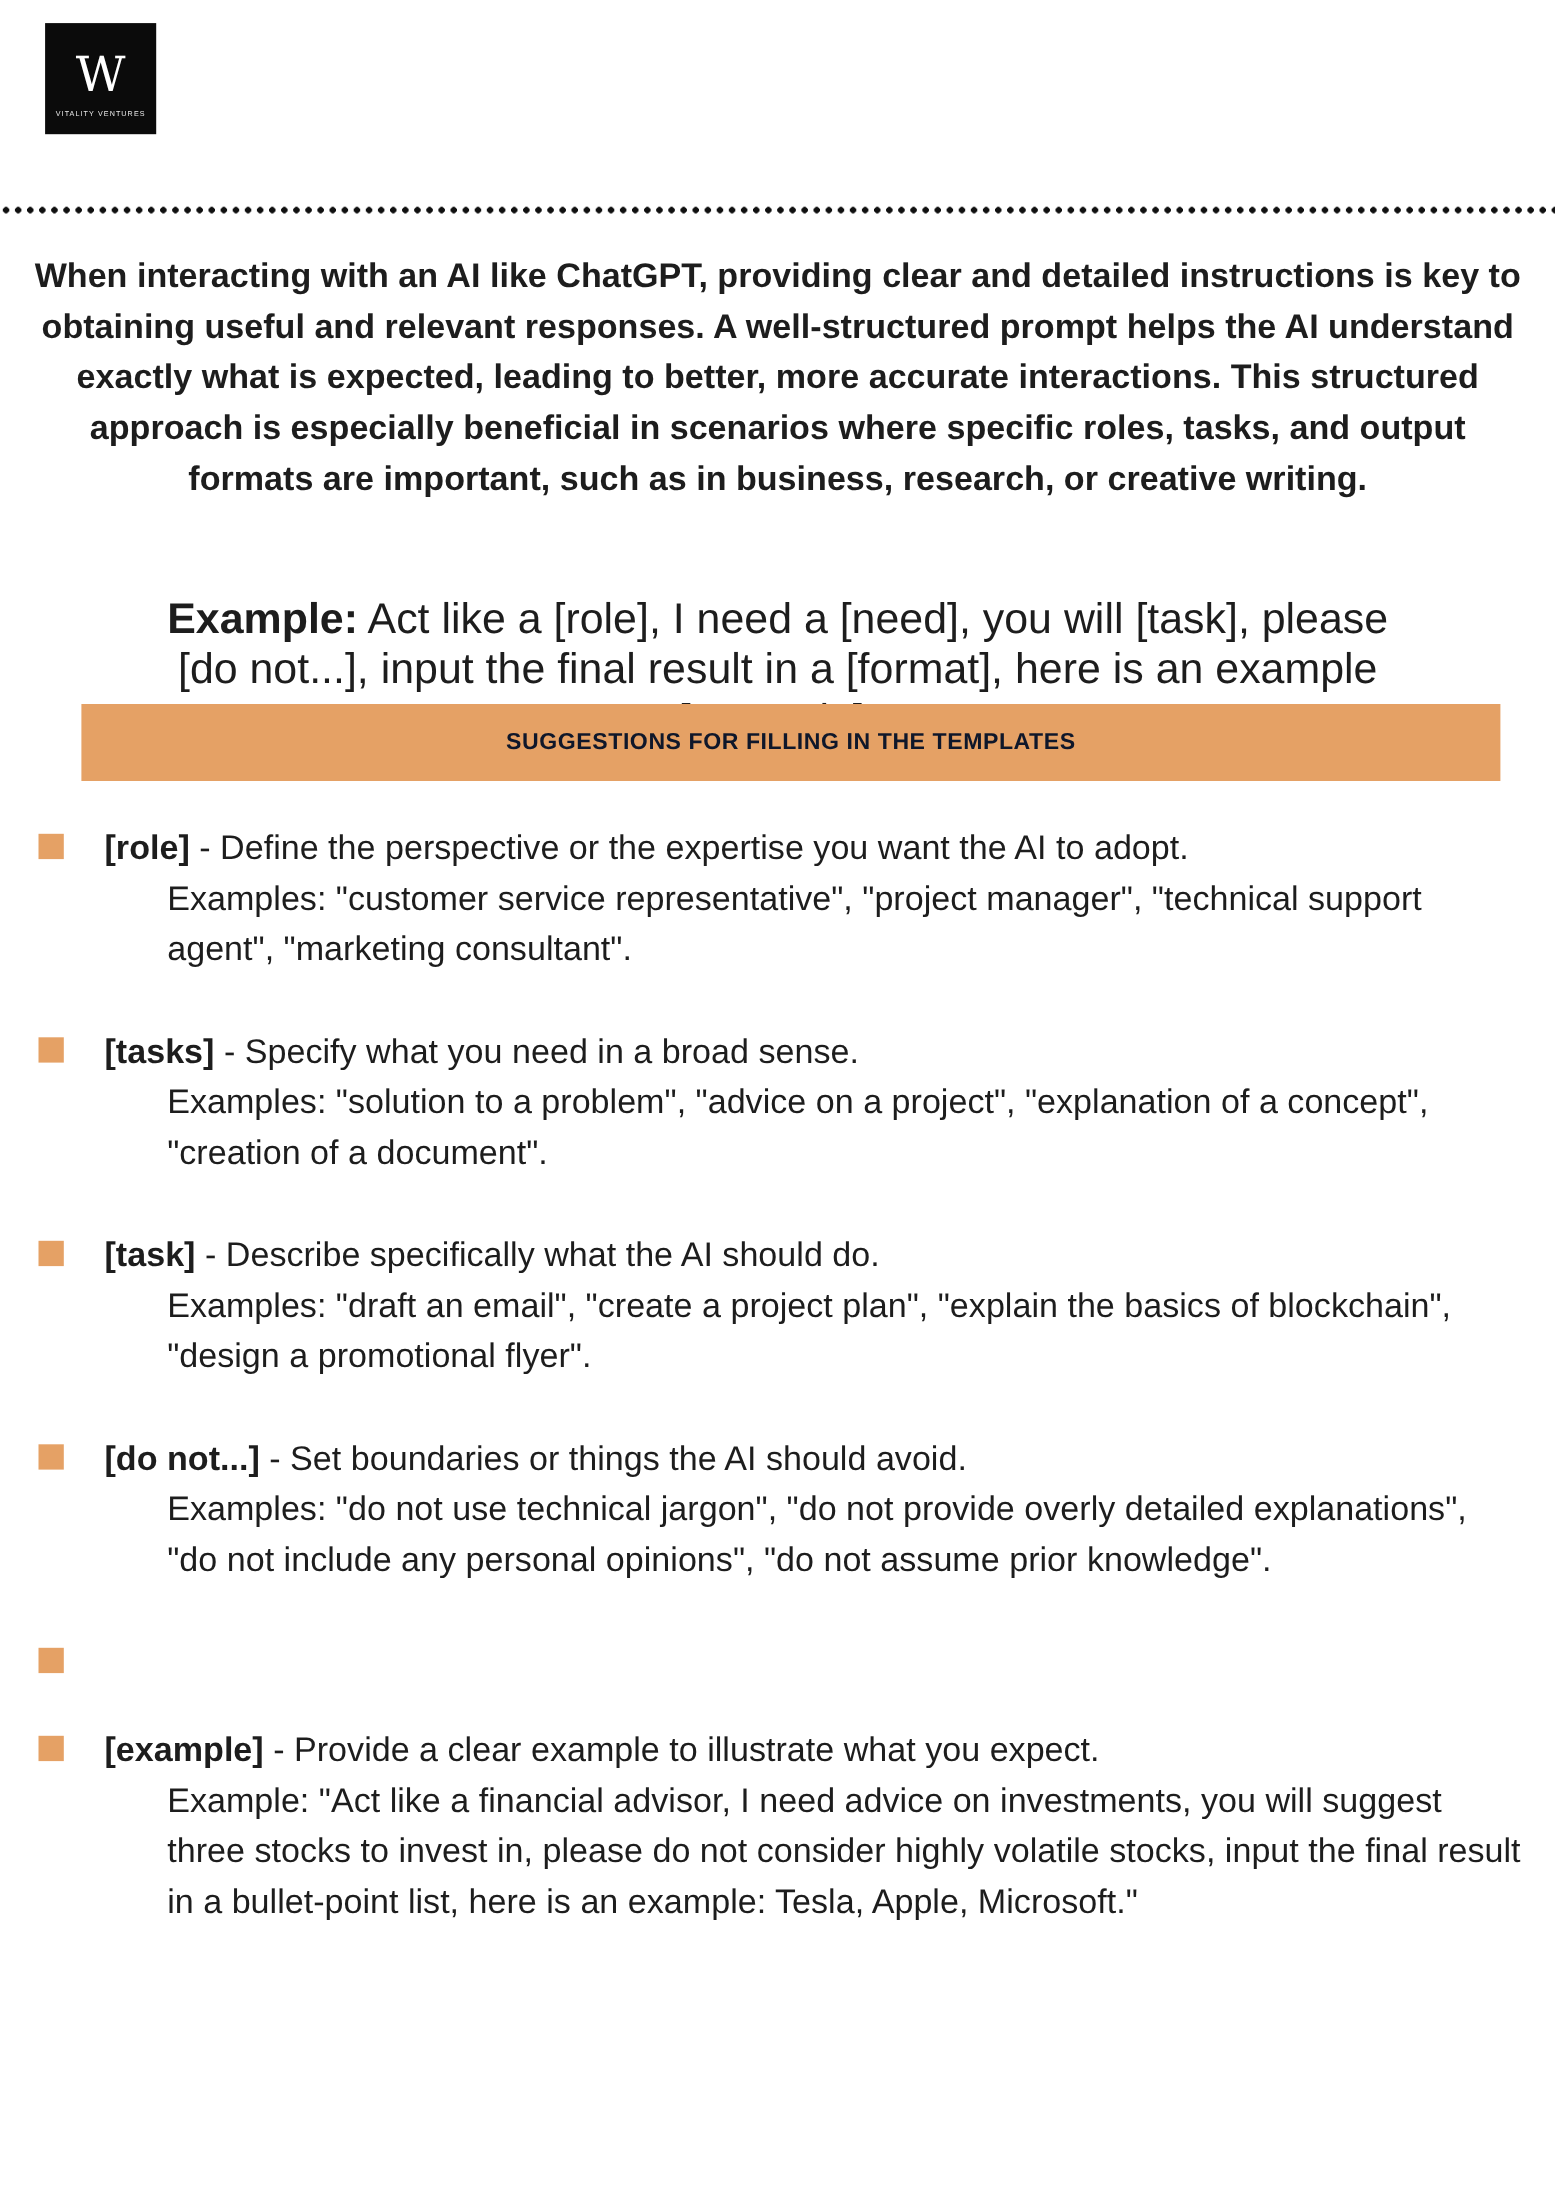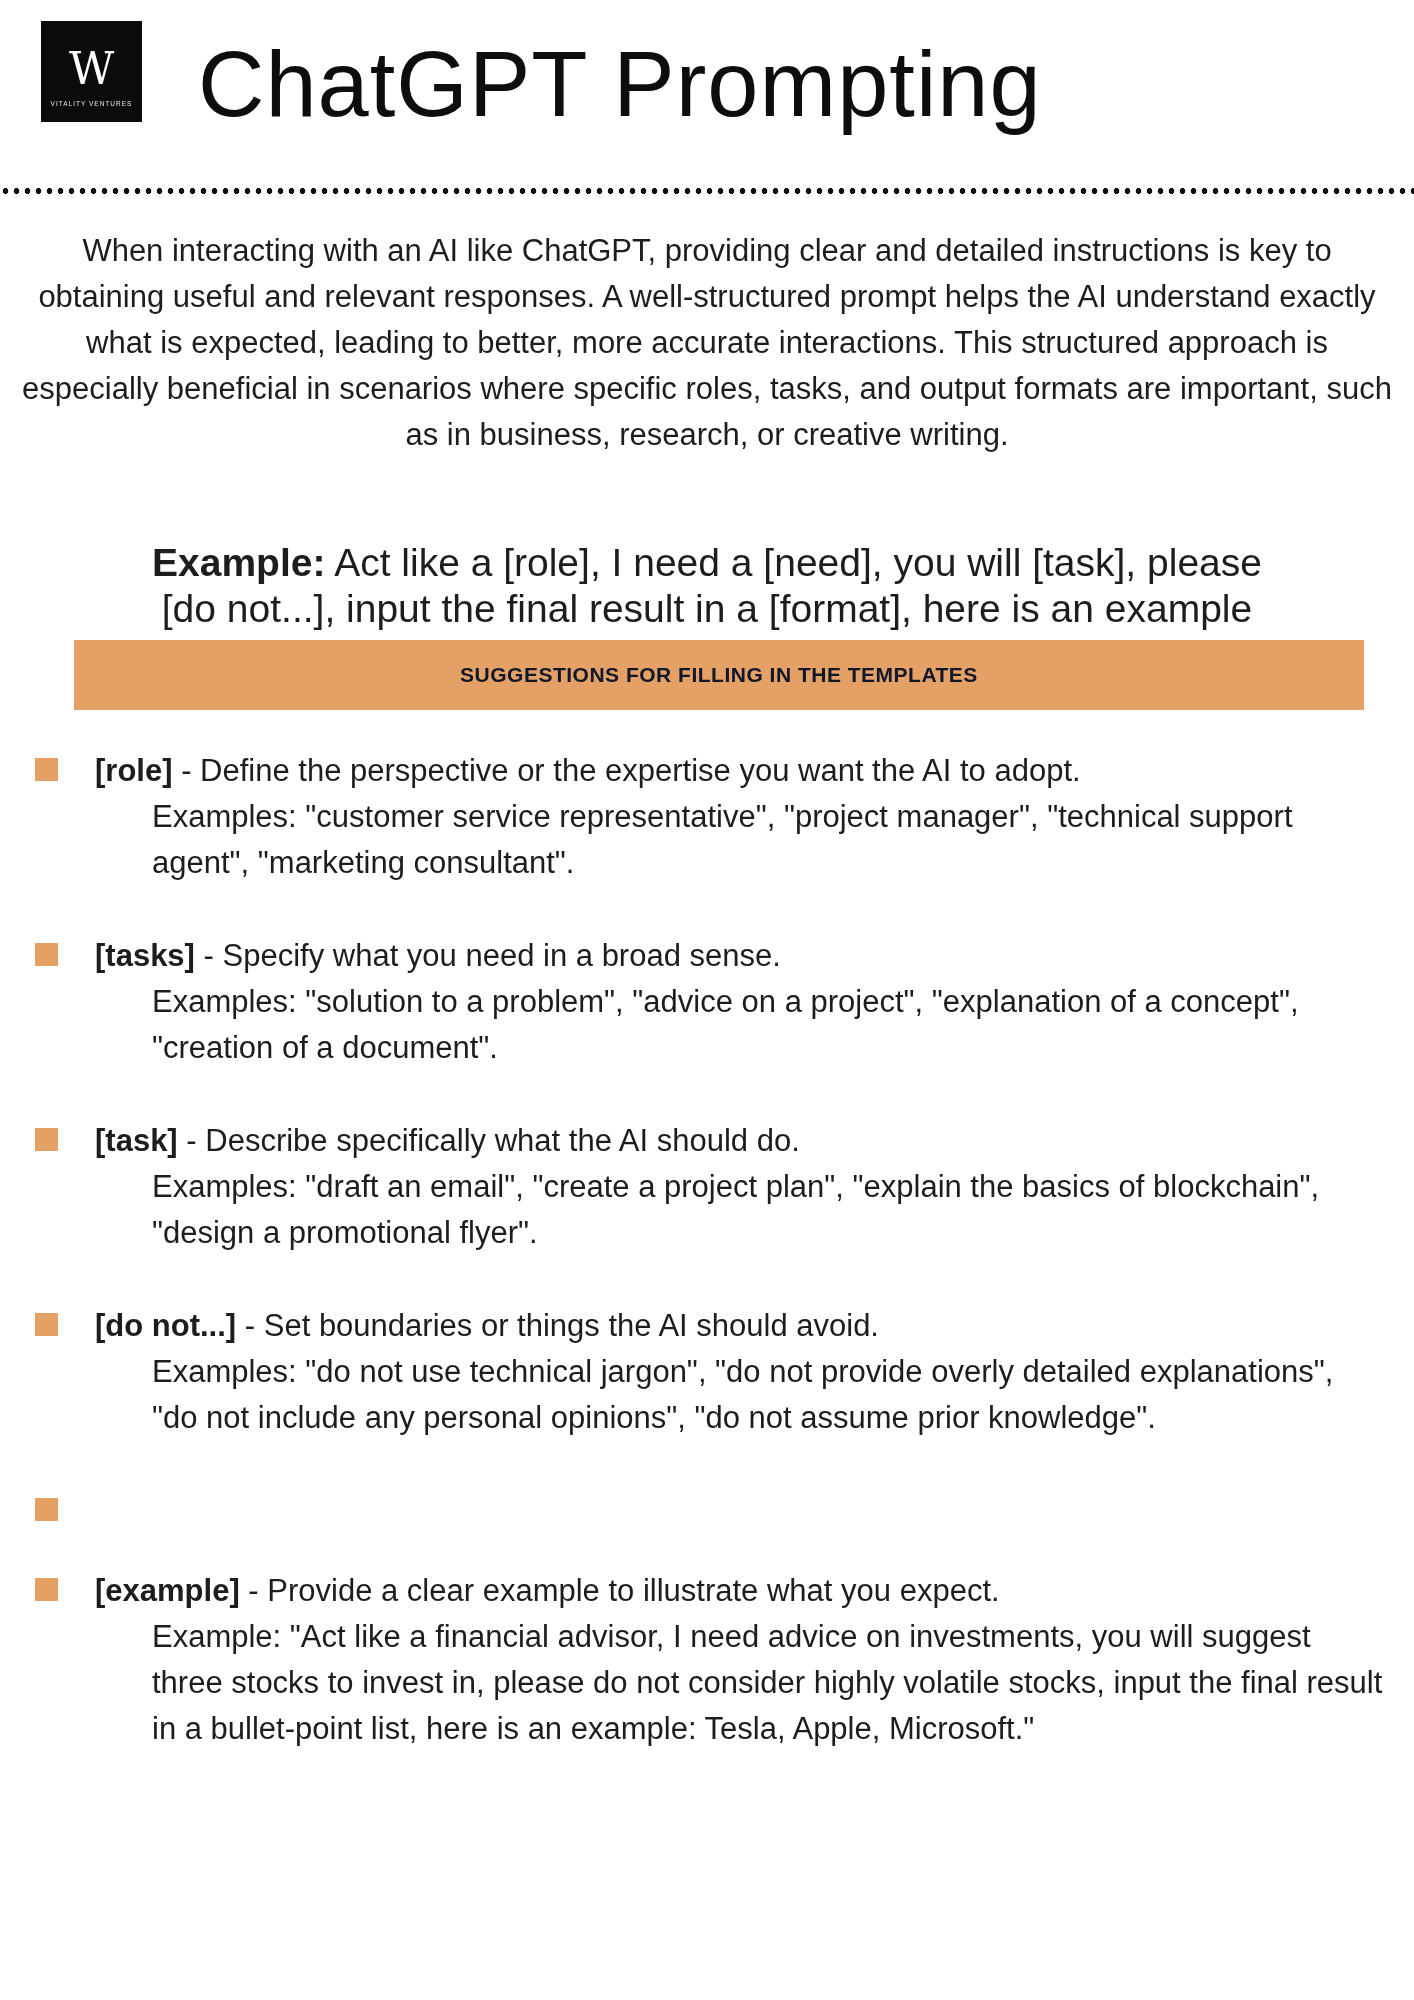--- a/index.html
+++ b/index.html
@@ -65,20 +65,21 @@
   
   .intro {
     position: absolute;
     left: 22px; top: 228px;
     width: 1370px;
     margin: 0;
     text-align: center;
     font-size: 31px;
     line-height: 46px;
     color: #1d1d1d;
+    font-weight: bold;
   }
 
   
   .example {
     position: absolute;
     left: 127px; top: 540px;
     width: 1160px;
     margin: 0;
     text-align: center;
     font-size: 39px;
@@ -133,21 +134,20 @@
 </head>
 <body>
 
 <div class="page">
 
   <div class="logo-mark">
     <div class="logo-monogram">W</div>
     <div class="logo-brand">VITALITY VENTURES</div>
   </div>
 
-  <h1 class="title">ChatGPT Prompting</h1>
 
   <div class="dotted-divider"></div>
 
   <p class="intro">When interacting with an AI like ChatGPT, providing clear and detailed instructions is key to obtaining useful and relevant responses. A well-structured prompt helps the AI understand exactly what is expected, leading to better, more accurate interactions. This structured approach is especially beneficial in scenarios where specific roles, tasks, and output formats are important, such as in business, research, or creative writing.</p>
 
   <p class="example"><b>Example:</b> <span> Act like a [role], I need a [need], you will [task], please [do not...], input the final result in a [format], here is an example [example].</span></p>
 
   <div class="banner">
     <span class="banner-label">SUGGESTIONS FOR FILLING IN THE TEMPLATES</span>
   </div>

